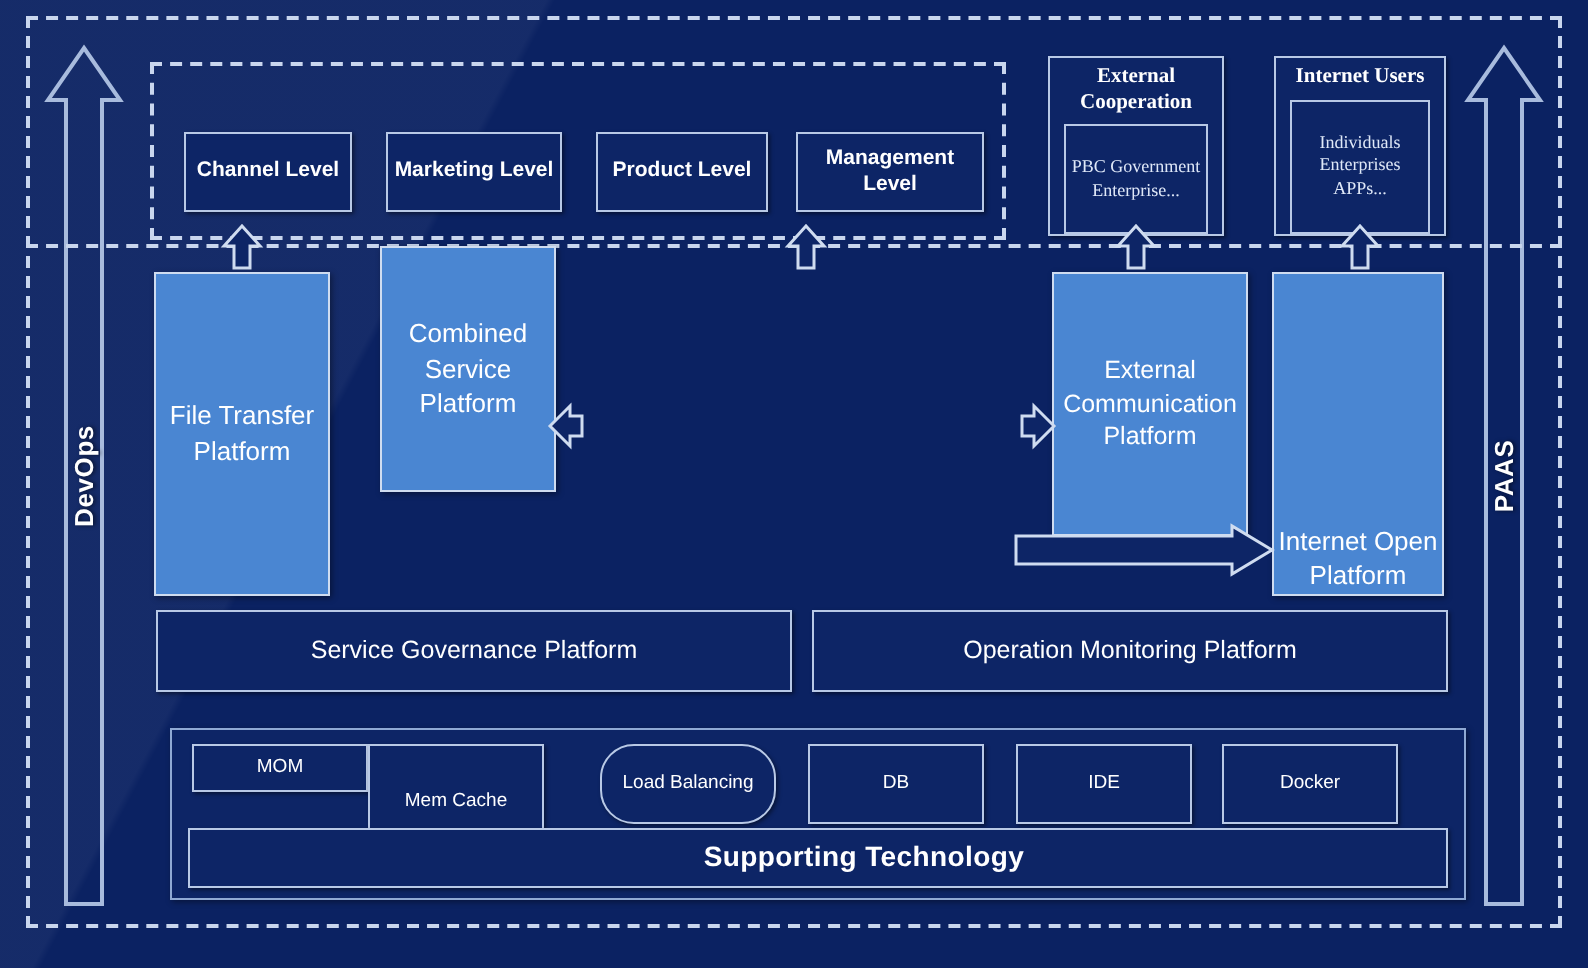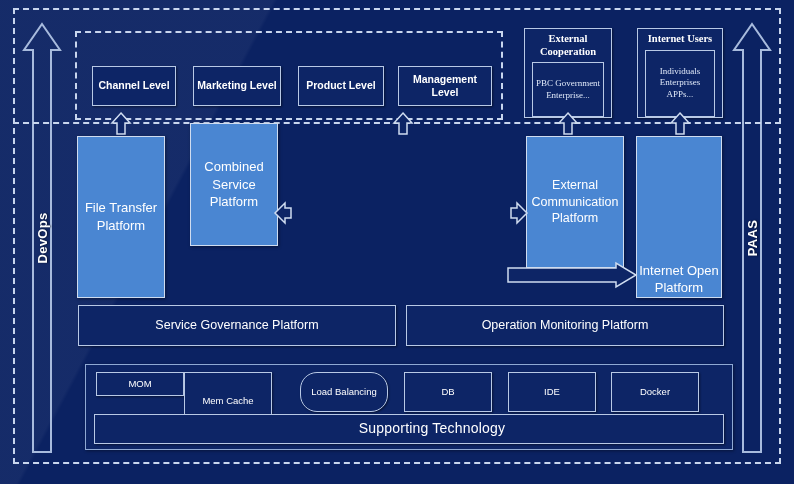--- a/index.html
+++ b/index.html
@@ -152,21 +152,21 @@
     position: absolute;
     left: 85px; top: 364px;
     width: 648px; height: 86px;
     border: 1.5px solid #8fa9d4;
     background: #0d2566;
     box-shadow: 1px 1px 3px rgba(0,0,0,.4);
   }
   .tech-box { font-size: 9.5px; }
   #supporting-technology-bar {
     font-size: 14px;
-    font-weight: normal;
+    font-weight: bold;
     letter-spacing: .2px;
     padding-left: 46px;
   }
 
   svg { display: block; overflow: visible; }
 </style>
 </head>
 <body>
 
 <div id="canvas">

